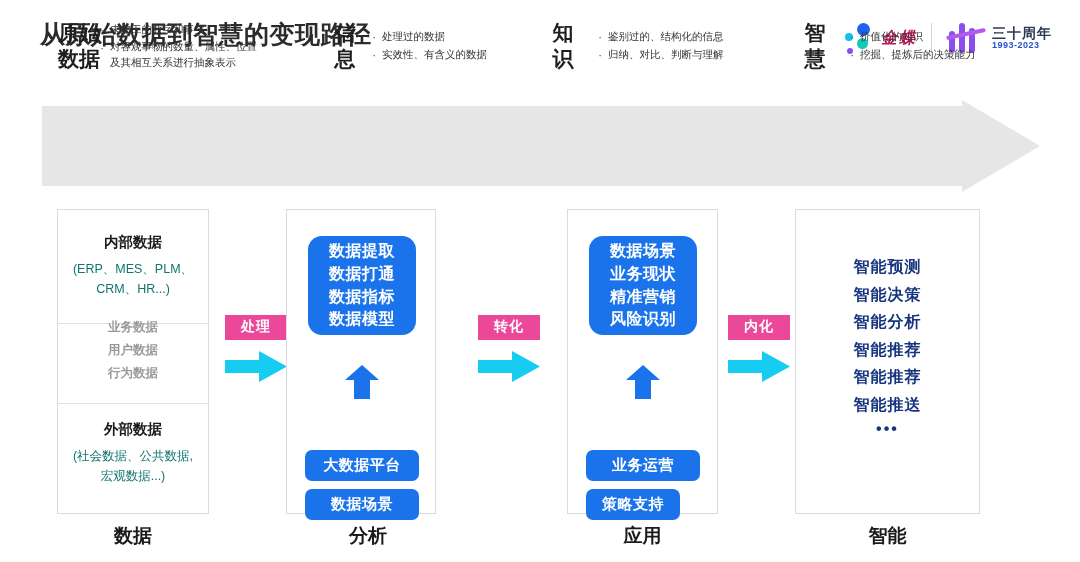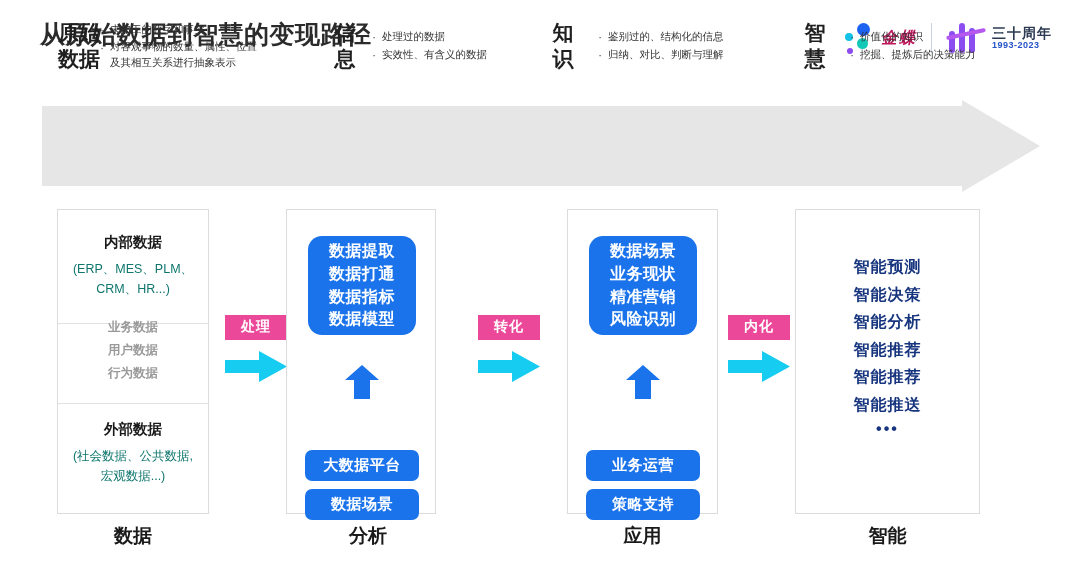--- a/index.html
+++ b/index.html
@@ -277,21 +277,21 @@
         <div>数据场景</div>
         <div>业务现状</div>
         <div>精准营销</div>
         <div>风险识别</div>
       </div>
     </div>
     <svg class="up-arrow" style="left:58px; top:155px;" viewBox="0 0 34 34">
       <polygon points="17,0 34,15 25,15 25,34 9,34 9,15 0,15" fill="#1a73eb"></polygon>
     </svg>
     <div class="blue-pill" style="left:18px; top:212px; width:114px; height:31px;">业务运营</div>
-    <div class="blue-pill" style="left:18px; top:251px; width:114px; height:31px;">策略支持</div>
+    <div class="blue-pill" style="left:18px; top:251px; width:94px; height:31px;">策略支持</div>
   </div>
   <div class="col-label" style="left:567px; width:151px;">应用</div>
 
   <div class="connector" style="left:728px; top:315px;">
     <div class="conn-badge">内化</div>
     <svg class="conn-arrow" viewBox="0 0 62 33">
       <polygon points="0,10 34,10 34,1 62,16.5 34,32 34,23 0,23" fill="#16ccf0"></polygon>
     </svg>
   </div>
 

